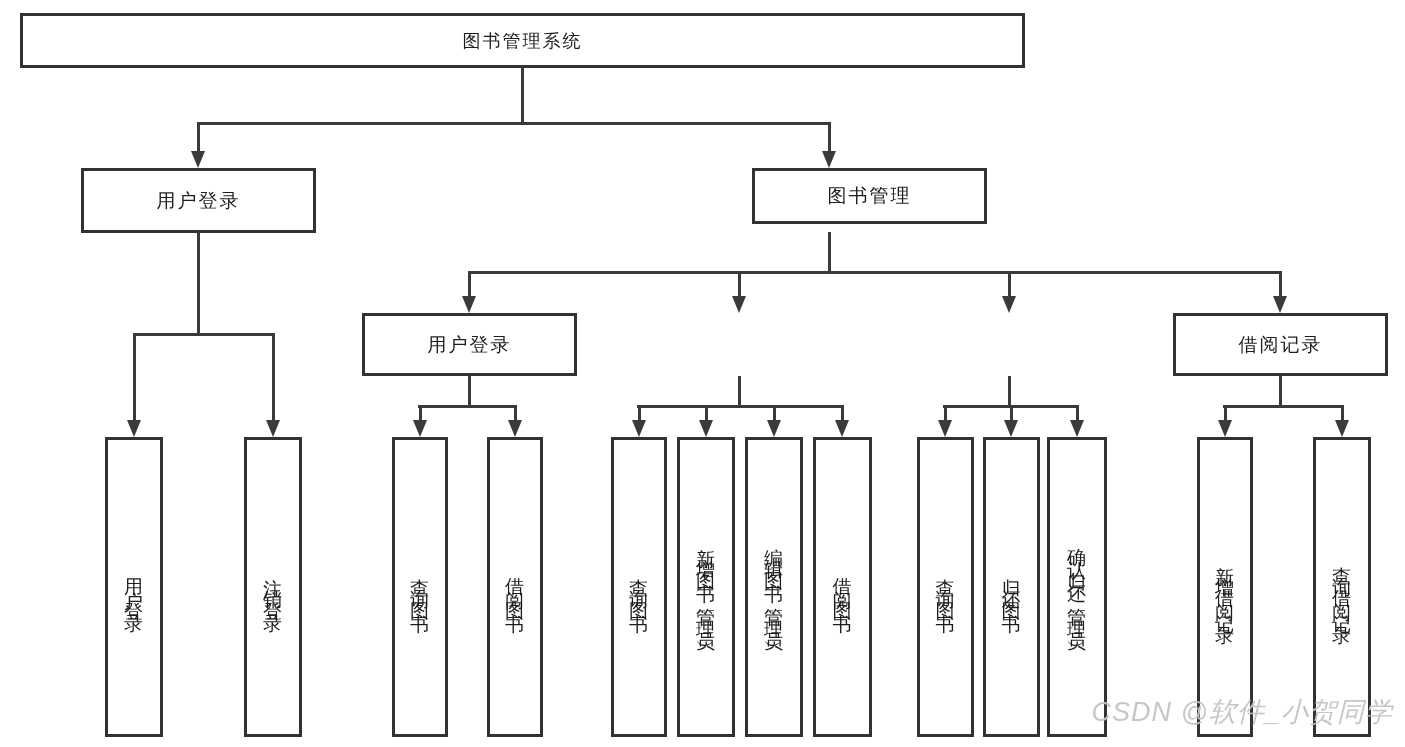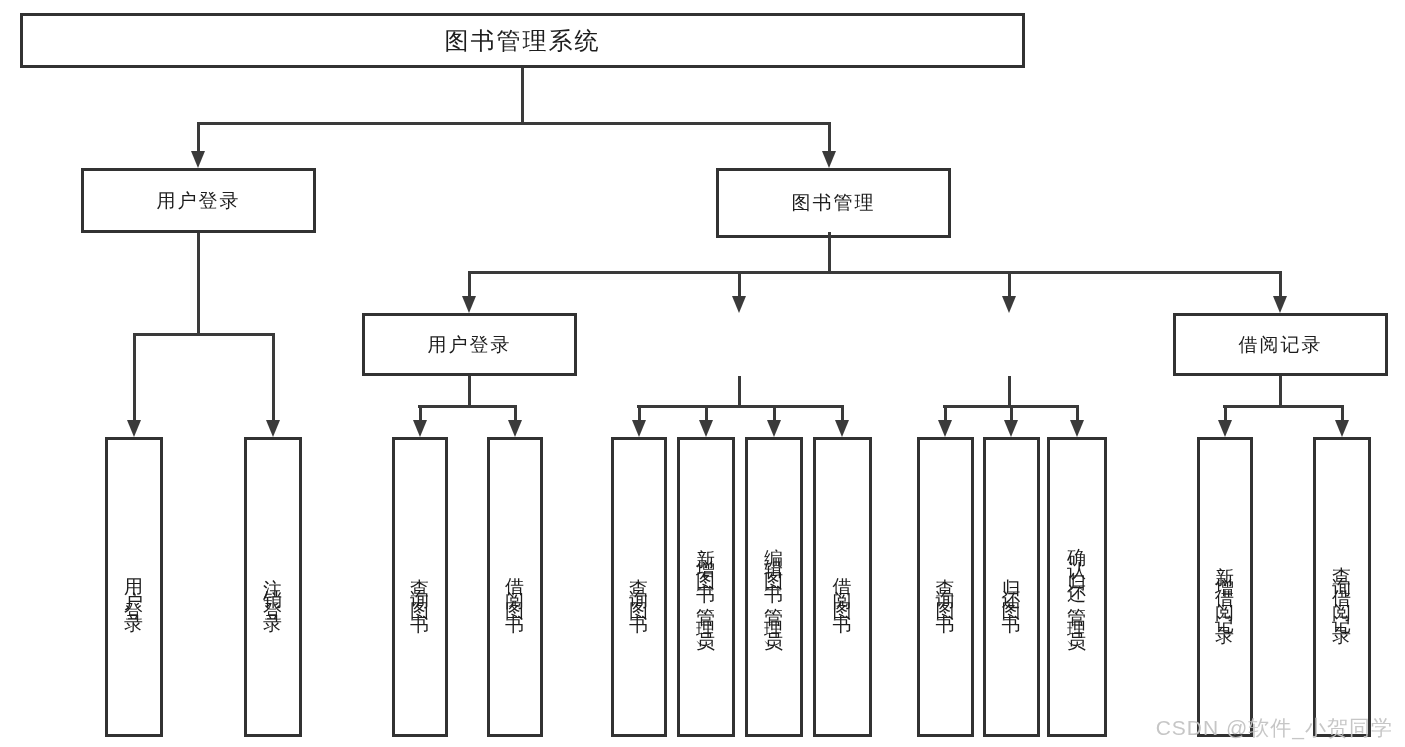--- a/index.html
+++ b/index.html
@@ -6,40 +6,40 @@
   .stage{
     position:relative;width:1405px;height:747px;background:#ffffff;
     font-family:"Liberation Sans","DejaVu Sans",sans-serif;color:#1d1d1d;overflow:hidden;
   }
   
   .box{
     position:absolute;background:#ffffff;border:3px solid #323232;box-sizing:border-box;
     display:flex;align-items:center;justify-content:center;
     font-size:19px;letter-spacing:2px;white-space:nowrap;
   }
-  .root{font-size:24px;}
+  .root{font-size:18px;}
   .leaf{
     position:absolute;top:437px;height:300px;background:#ffffff;border:3px solid #323232;
     box-sizing:border-box;display:flex;align-items:center;justify-content:center;
   }
   .vtext{
     writing-mode:vertical-rl;text-orientation:mixed;
     font-size:19px;line-height:1;letter-spacing:12px;
   }
   
   .h{position:absolute;height:3px;background:#3a3a3a;}
   .v{position:absolute;width:3px;background:#3a3a3a;}
   .ah{
     position:absolute;width:0;height:0;
     border-left:7px solid transparent;border-right:7px solid transparent;
     border-top:17px solid #3a3a3a;
   }
   .watermark{
-    position:absolute;right:12px;bottom:5px;font-size:21px;color:#c4c4c4;
-    letter-spacing:1px;opacity:.95;z-index:5;white-space:nowrap;
+    position:absolute;right:12px;bottom:17px;font-size:27px;color:#c4c4c4;
+    letter-spacing:1px;opacity:.95;z-index:5;white-space:nowrap;font-style:italic;
   }
 </style>
 </head>
 <body>
 
 <div class="stage">
 
   <div class="box root" style="left:20px;top:13px;width:1005px;height:55px">
     <span>图书管理系统</span>
   </div>
@@ -47,21 +47,21 @@
   <div class="v" style="left:521px;top:68px;height:54px"></div>
   <div class="h" style="left:197px;top:122px;width:634px"></div>
   <div class="v" style="left:197px;top:122px;height:30px"></div>
   <div class="ah" style="left:191px;top:151px"></div>
   <div class="v" style="left:828px;top:122px;height:30px"></div>
   <div class="ah" style="left:822px;top:151px"></div>
 
   <div class="box" style="left:81px;top:168px;width:235px;height:65px">
     <span>用户登录</span>
   </div>
-  <div class="box" style="left:716px;top:168px;width:235px;height:70px">
+  <div class="box" style="left:752px;top:168px;width:235px;height:56px">
     <span>图书管理</span>
   </div>
 
   <div class="v" style="left:197px;top:233px;height:100px"></div>
   <div class="h" style="left:133px;top:333px;width:142px"></div>
   <div class="v" style="left:133px;top:333px;height:87px"></div>
   <div class="ah" style="left:127px;top:420px"></div>
   <div class="v" style="left:272px;top:333px;height:87px"></div>
   <div class="ah" style="left:266px;top:420px"></div>
 

